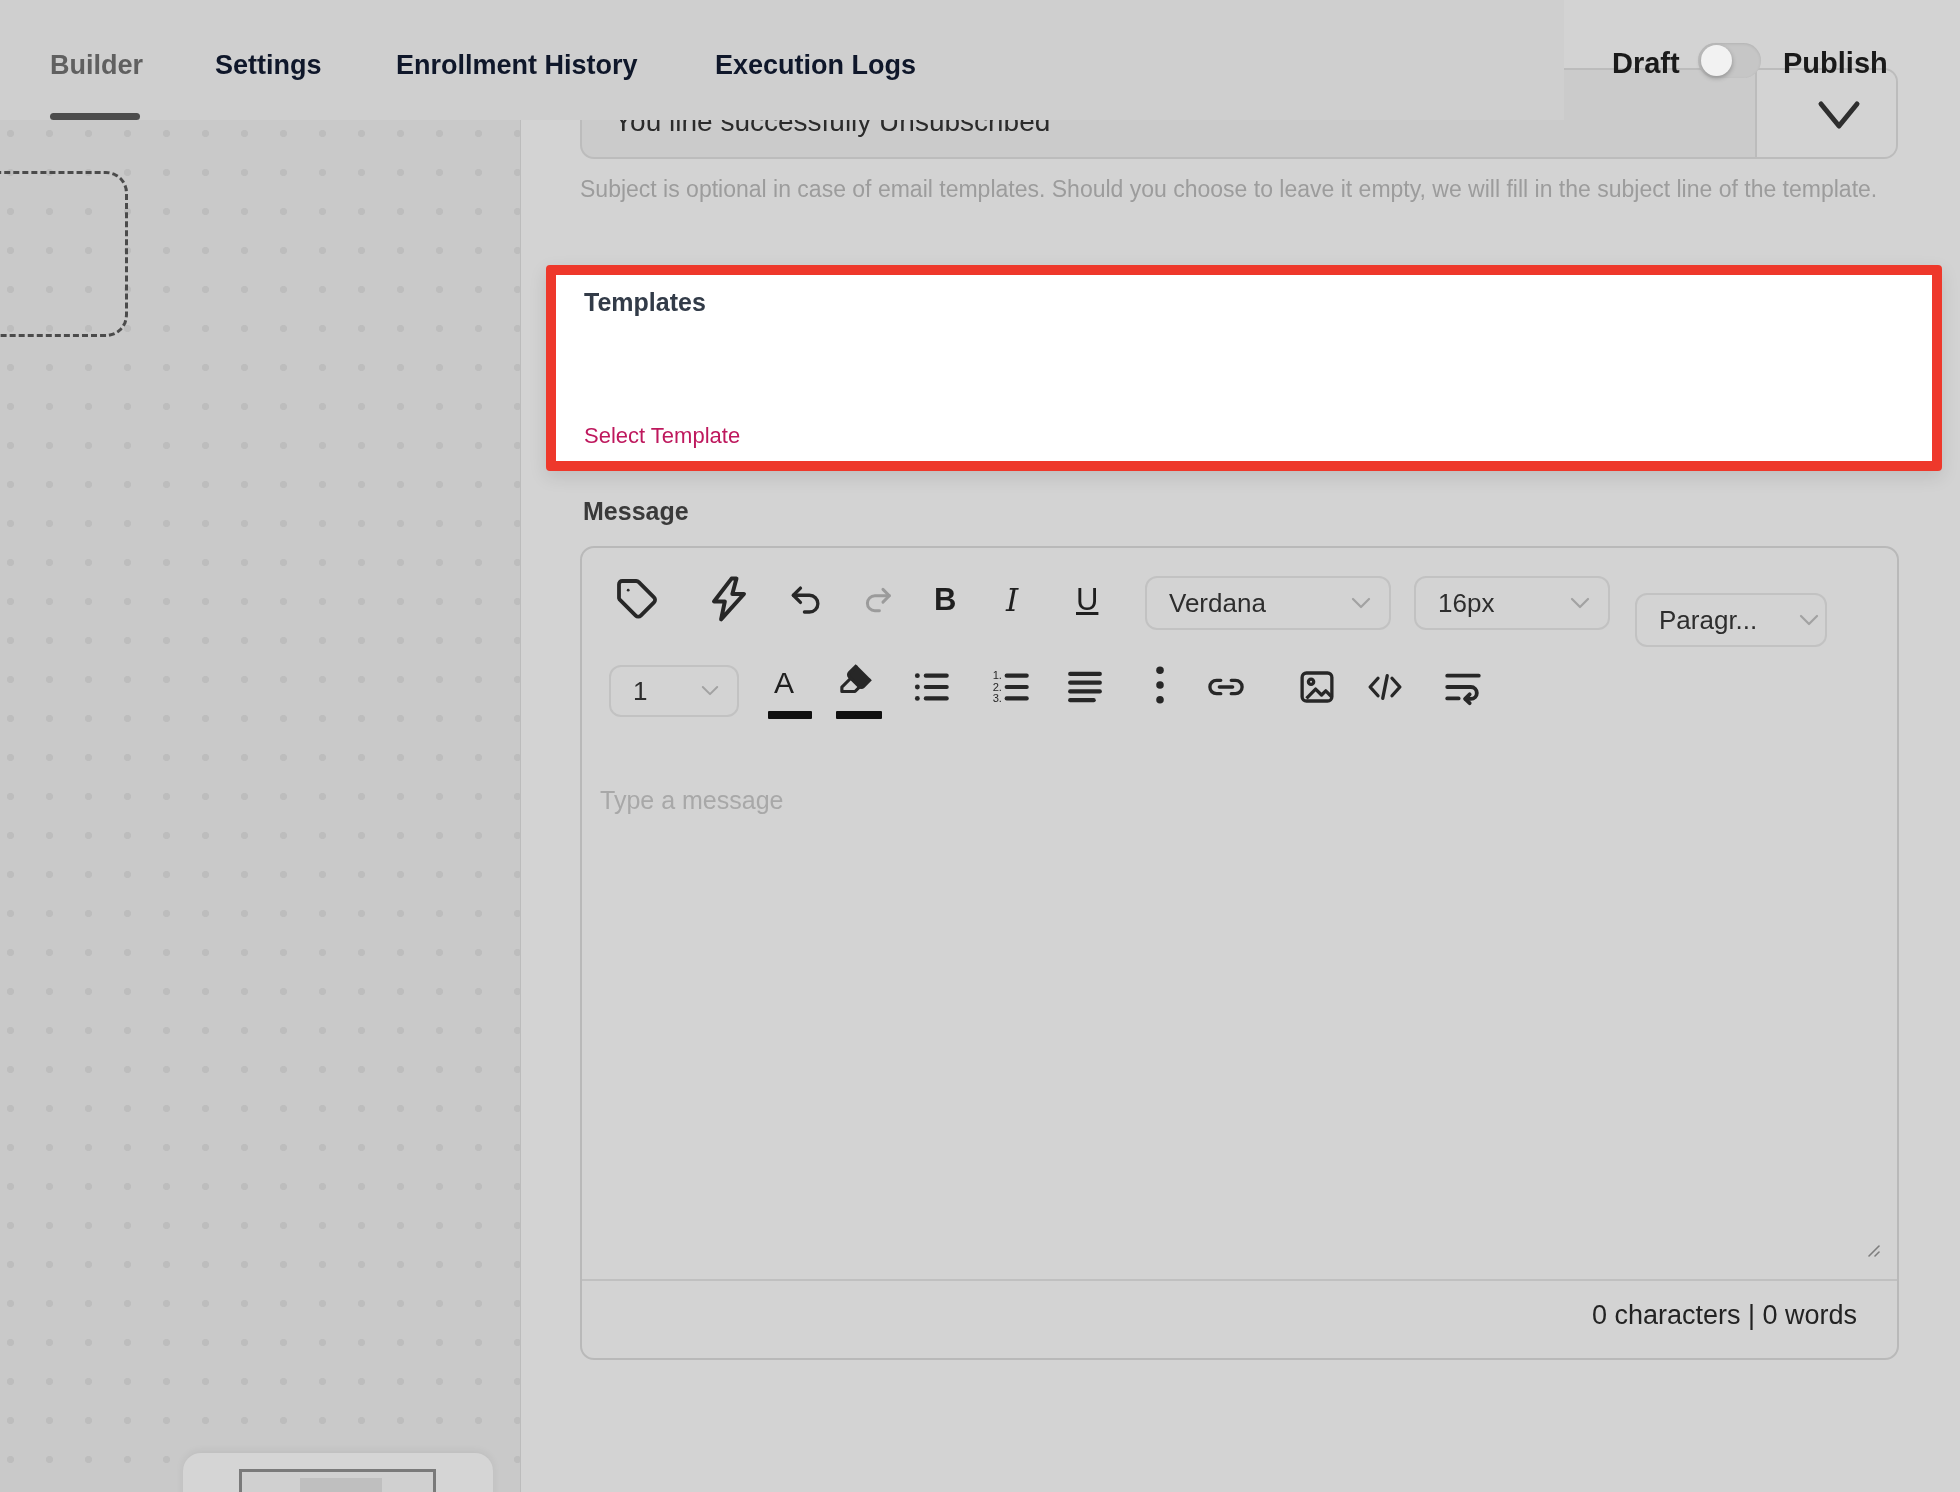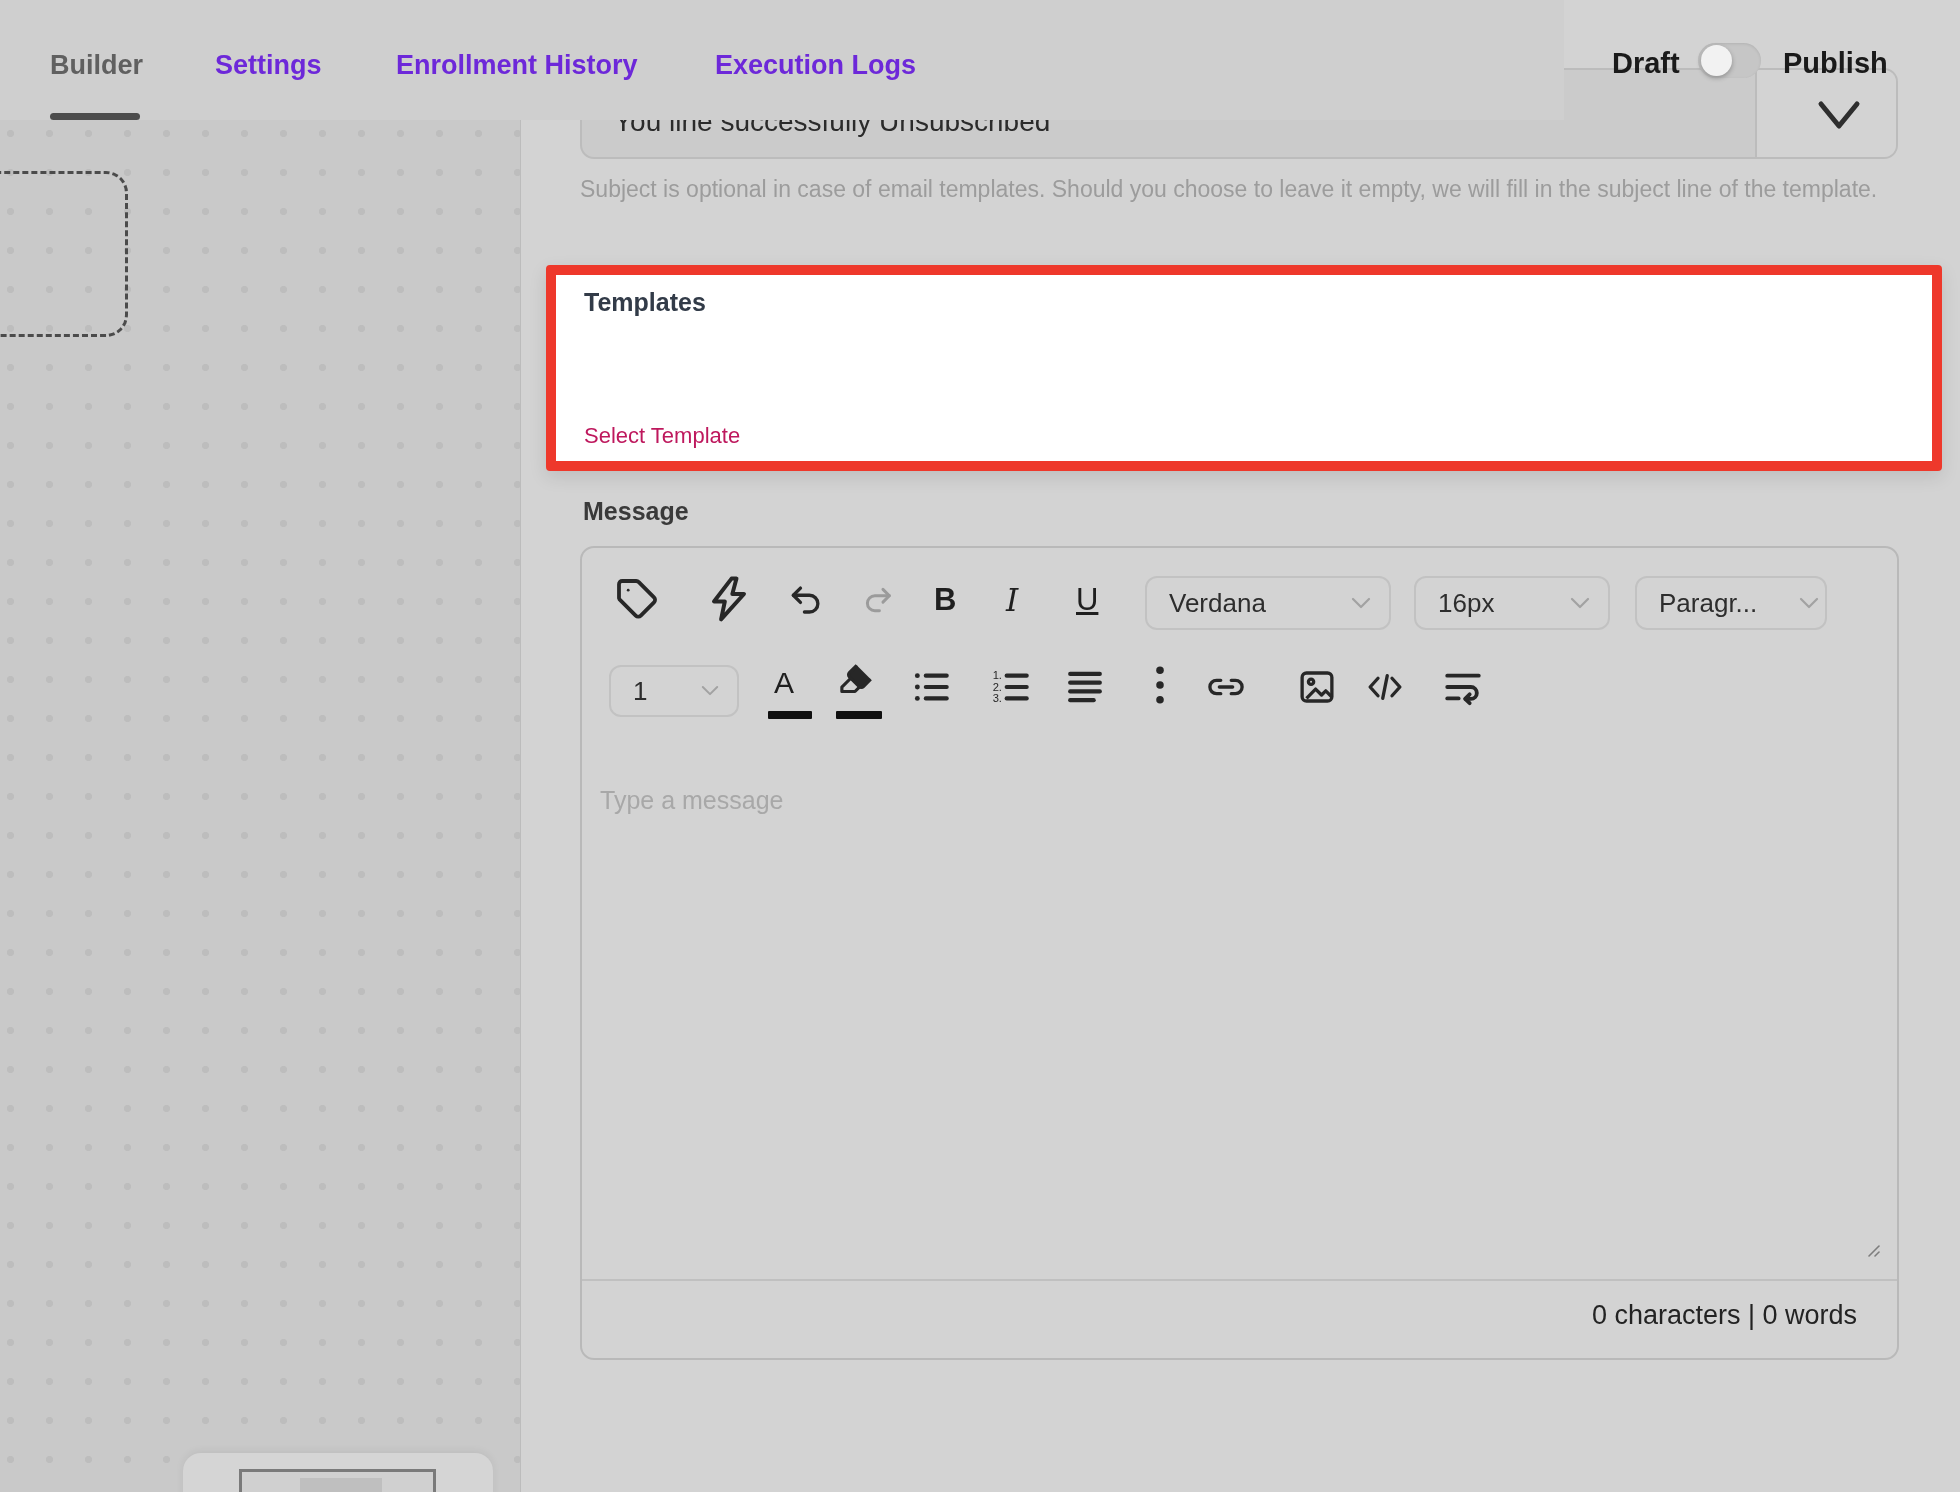--- a/index.html
+++ b/index.html
@@ -7,21 +7,21 @@
   body { font-family: "Liberation Sans", sans-serif; }
   .screen {
     position: relative; width: 1960px; height: 1492px;
     overflow: hidden; background: #d3d3d3;
   }
   
   .topbar {
     position: absolute; left: 0; top: 0; width: 1564px; height: 120px;
     background: #cfcfcf; z-index: 30;
   }
-  .tab { position: absolute; top: 50px; font-size: 27px; font-weight: 600; color: #6d28d9; cursor: pointer; white-space: nowrap; }
+  .tab { position: absolute; top: 50px; font-size: 27px; font-weight: 600; color: #0f172a; cursor: pointer; white-space: nowrap; }
   .tab.active { color: #606060; }
   .tab-underline { position: absolute; left: 50px; top: 113px; width: 90px; height: 7px; border-radius: 4px; background: #4c4c4c; }
   .test-workflow-btn {
     position: absolute; left: 1322px; top: 26px; width: 240px; height: 66px;
     background: #d9d9d9; border-radius: 14px; border: none;
     font-size: 27px; font-weight: 600; color: #4c4c4c;
     display: flex; align-items: center; justify-content: center; cursor: pointer;
     font-family: "Liberation Sans", sans-serif;
   }
   .draft-label, .publish-label { position: absolute; top: 47px; font-size: 29px; font-weight: 600; color: #1a1a1a; }
@@ -184,21 +184,21 @@
       </span>
     </div>
     <div class="tb-dd" style="left:832px; top:28px; width:196px;">
       <span>16px</span>
       <span class="dd-chevron">
         <svg width="20" height="13" viewBox="0 0 20 13">
             <polyline points="2,2 10,10 18,2" fill="none" stroke="currentColor" stroke-width="2.2" stroke-linecap="round" stroke-linejoin="round"></polyline>
           </svg>
       </span>
     </div>
-    <div class="tb-dd" style="left:1053px; top:28px; width:192px;gap:28px;">
+    <div class="tb-dd" style="left:1053px; top:45px; width:192px;gap:28px;">
       <span>Paragr...</span>
       <span class="dd-chevron">
         <svg width="20" height="13" viewBox="0 0 20 13">
             <polyline points="2,2 10,10 18,2" fill="none" stroke="currentColor" stroke-width="2.2" stroke-linecap="round" stroke-linejoin="round"></polyline>
           </svg>
       </span>
     </div>
 
     <div class="tb-dd" style="left:27px; top:117px; width:130px; height:52px;">
       <span>1</span>

